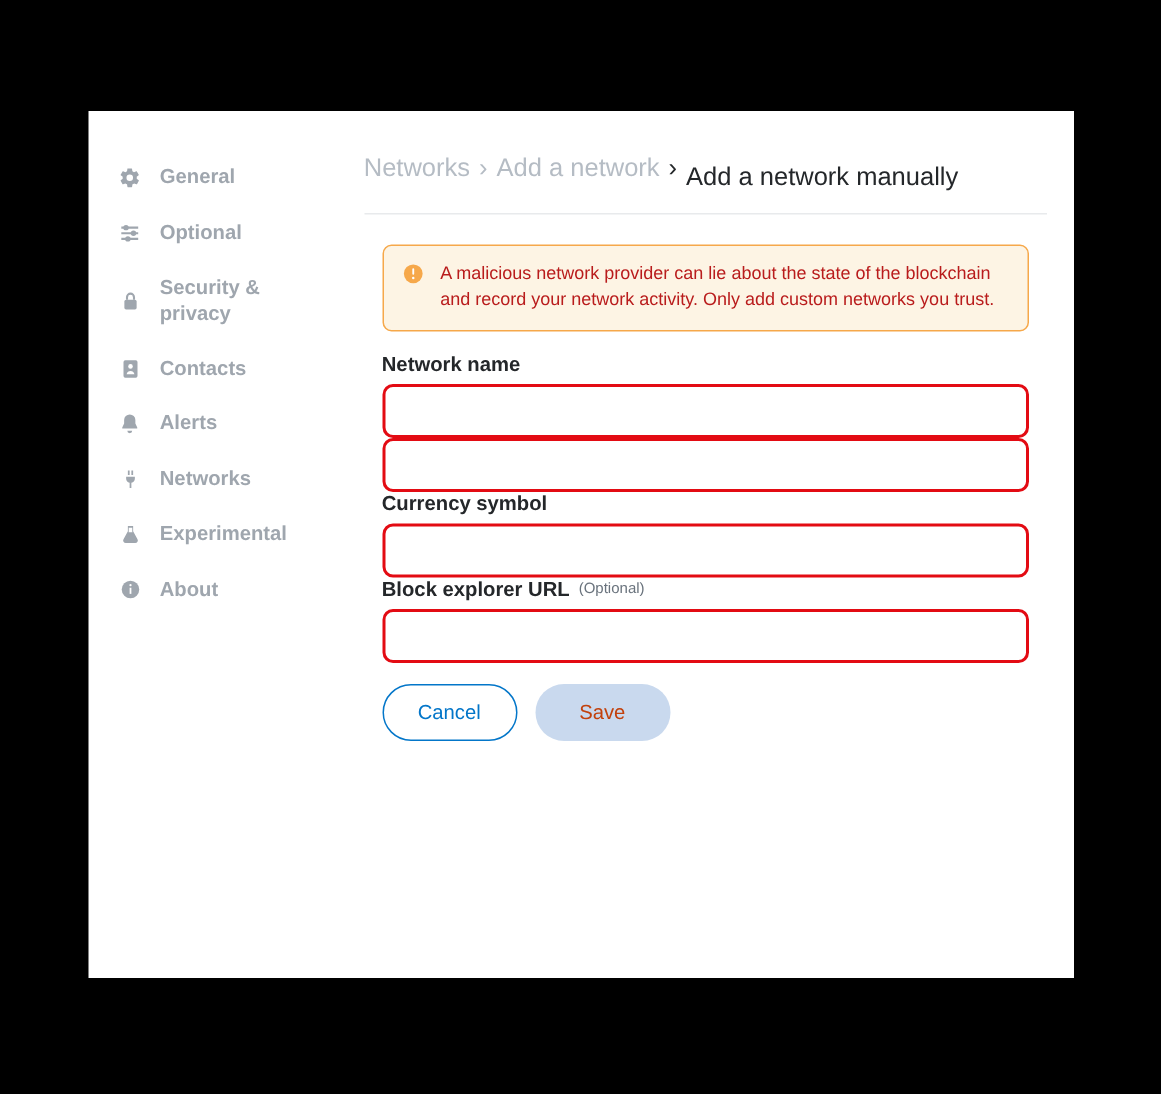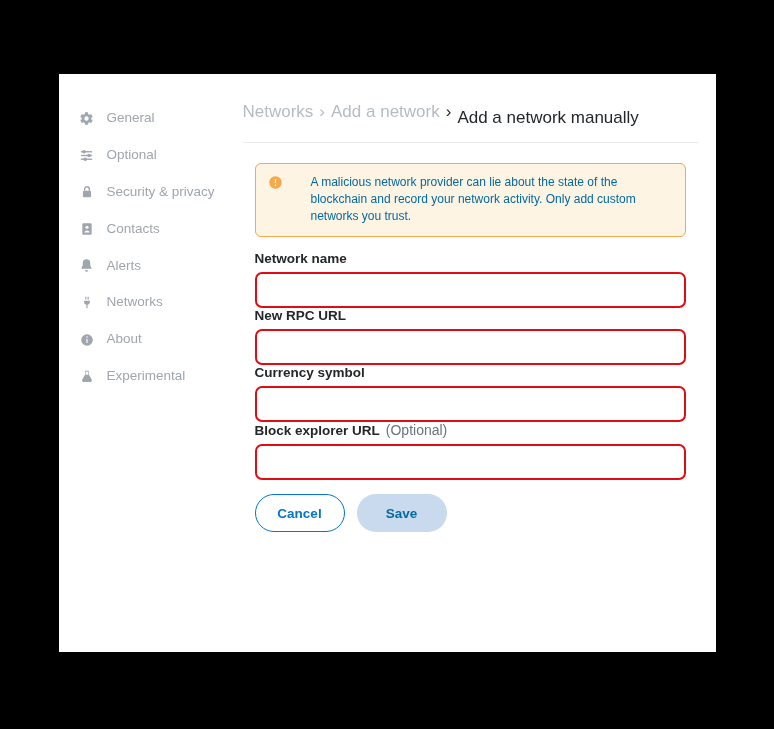--- a/index.html
+++ b/index.html
@@ -14,20 +14,21 @@
   }
   .panel {
     width: 657px;
     height: 578px;
     background: #fff;
     display: flex;
   }
   .sidebar {
     width: 170px;
     padding: 26px 0 0 20px;
+    font-weight: bold;
   }
   .sidebar-item {
     display: flex;
     align-items: center;
     gap: 12px;
     padding: 10px 8px 10px 0;
     color: #9fa6ae;
     font-size: 13.5px;
     cursor: pointer;
     line-height: 1.25;
@@ -64,39 +65,38 @@
     background: #fdf4e4;
     border: 1px solid #f6a84a;
     border-radius: 6px;
     padding: 10px 14px 12px 12px;
     display: flex;
     gap: 10px;
     margin-bottom: 14px;
   }
   .warning .warn-icon { flex: 0 0 16px; padding-top: 1px; }
   .warning .warn-text {
-    color: #0369a1;
+    color: #b91c1c;
     font-size: 12px;
     line-height: 1.4;
-    margin-left: 17px;
   }
   .field { }
   .field-label {
     font-weight: 700;
     color: #24272a;
     font-size: 13.5px;
     margin-bottom: 6px;
     display: flex;
     align-items: center;
     gap: 6px;
   }
   .field-label .opt {
     font-weight: 400;
     color: #6a737d;
-    font-size: 14px;
+    font-size: 10px;
   }
   .info-tip {
     width: 13px;
     height: 13px;
     background: #6a737d;
     border-radius: 50%;
     display: inline-flex;
     align-items: center;
     justify-content: center;
     color: #fff;
@@ -118,35 +118,35 @@
   .buttons {
     display: flex;
     gap: 12px;
     margin-top: 14px;
   }
   .btn {
     height: 38px;
     width: 90px;
     border-radius: 22px;
     font-size: 13.5px;
-    font-weight: 700;
+    font-weight: 400;
     display: inline-flex;
     align-items: center;
     justify-content: center;
     cursor: pointer;
     border: none;
   }
   .btn-cancel {
     background: #fff;
     border: 1.5px solid #0376c9;
     color: #0376c9;
   }
   .btn-save {
     background: #c9d9ee;
-    color: #0369a1;
+    color: #c2410c;
     cursor: default;
   }
 </style>
 </head>
 <body>
 
 <div class="panel">
 
   <nav class="sidebar">
 
@@ -207,36 +207,36 @@
       <span class="icon">
         <svg width="14" height="15" viewBox="0 0 24 24" fill="#9fa6ae">
             <path d="M9 2v5h2V2Zm4 0v5h2V2ZM7 9v2a5 5 0 0 0 4 4.9V22h2v-6.1A5 5 0 0 0 17 11V9Z"></path>
           </svg>
       </span>
       <span>Networks</span>
     </div>
 
     <div class="sidebar-item">
       <span class="icon">
+        <svg width="14" height="15" viewBox="0 0 24 24" fill="#9fa6ae">
+            <path d="M9 2v6l-5 9a3 3 0 0 0 2.6 4.5h10.8A3 3 0 0 0 20 17l-5-9V2Zm1 2h4v4.5l.3.5H9.7l.3-.5Z"></path>
+          </svg>
+      </span>
+      <span>Experimental</span>
+    </div>
+
+    <div class="sidebar-item">
+      <span class="icon">
         <svg width="14" height="14" viewBox="0 0 24 24" fill="#9fa6ae">
             <circle cx="12" cy="12" r="10"></circle>
             <rect x="11" y="10" width="2" height="7" fill="#fff"></rect>
             <circle cx="12" cy="7" r="1.3" fill="#fff"></circle>
           </svg>
       </span>
       <span>About</span>
-    </div>
-
-    <div class="sidebar-item">
-      <span class="icon">
-        <svg width="14" height="15" viewBox="0 0 24 24" fill="#9fa6ae">
-            <path d="M9 2v6l-5 9a3 3 0 0 0 2.6 4.5h10.8A3 3 0 0 0 20 17l-5-9V2Zm1 2h4v4.5l.3.5H9.7l.3-.5Z"></path>
-          </svg>
-      </span>
-      <span>Experimental</span>
     </div>
 
   </nav>
 
   <main class="main">
 
     <div class="breadcrumb">
       <span class="bc-gray">Networks</span>
       <span class="bc-sep">›</span>
       <span class="bc-gray">Add a network</span>
@@ -256,21 +256,20 @@
         </span>
         <div class="warn-text">A malicious network provider can lie about the state of the blockchain and record your network activity. Only add custom networks you trust.</div>
       </div>
 
       <div class="field">
         <div class="field-label">Network name</div>
         <input type="text" autofocus="" value="" style="">
       </div>
 
       <div class="field">
-        <div class="field-label">New RPC URL</div>
         <input type="text" value="" style="">
       </div>
 
 
       <div class="field">
         <div class="field-label">Currency symbol</div>
         <input type="text" value="" style="">
       </div>
 
       <div class="field">

